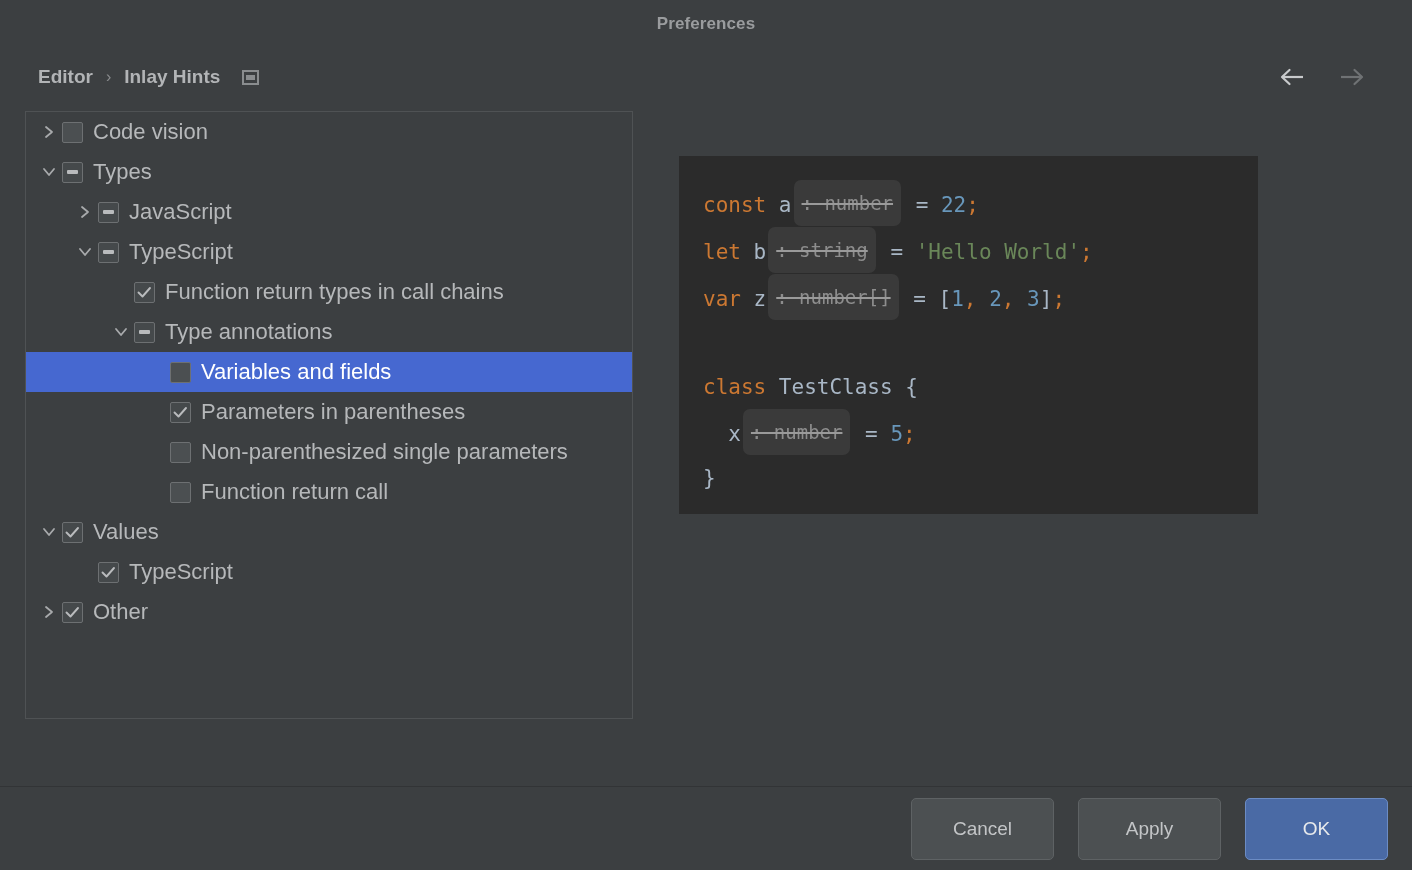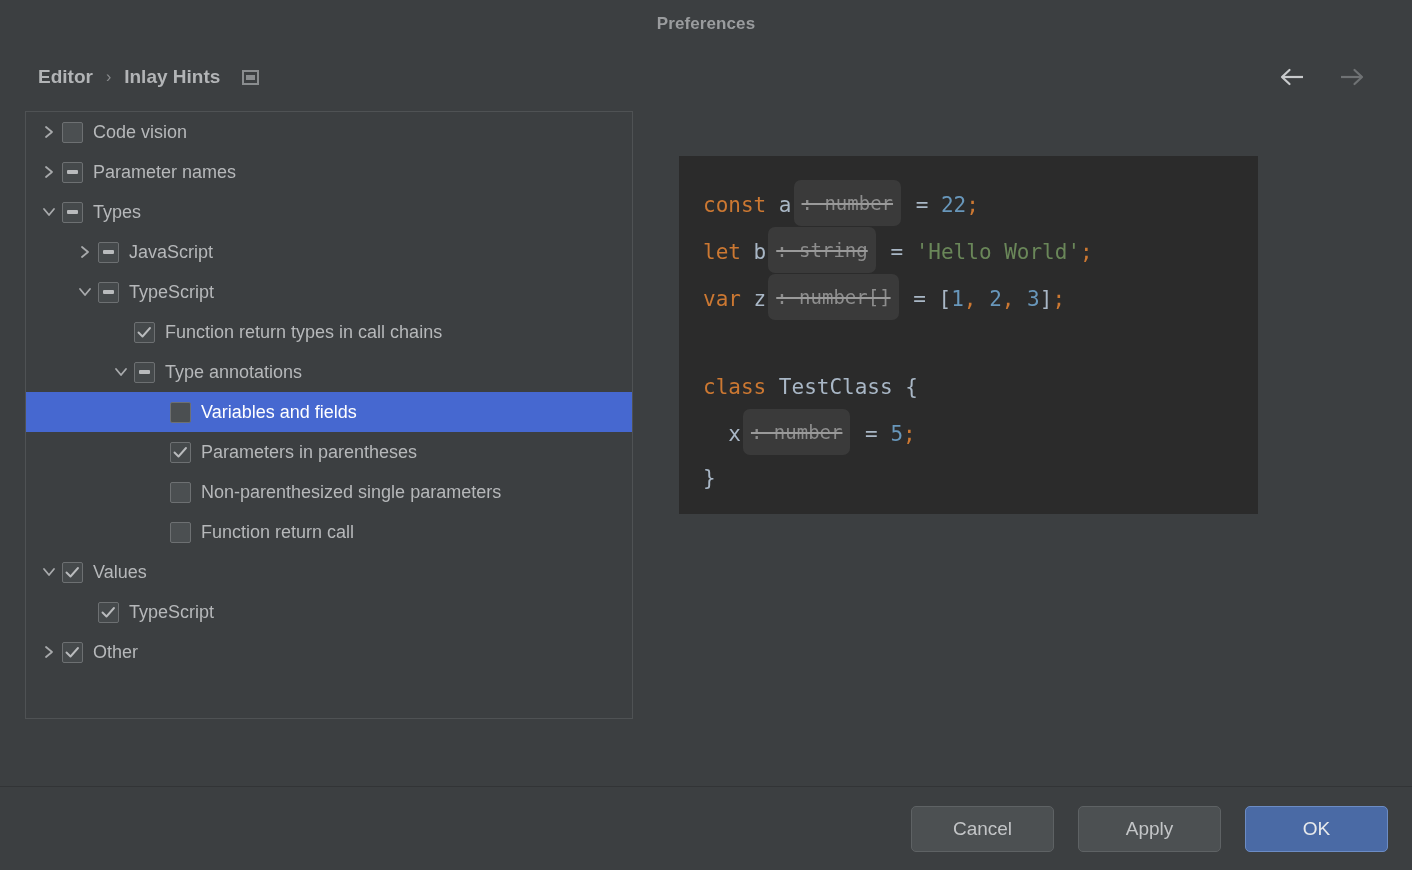--- a/index.html
+++ b/index.html
@@ -140,21 +140,21 @@
   .cb i.dash {
     display: block;
     width: 11px;
     height: 4px;
     background: #b9bbbd;
     border-radius: 1px;
   }
   .cb svg.check { display:block; }
 
   .tree-label {
-    font-size: 18px;
+    font-size: 22px;
     color: #b6b8ba;
     line-height: 1;
   }
 
   
   .ind { flex: 0 0 auto; }
 
   
   .code-panel {
     position: absolute;
@@ -211,21 +211,21 @@
     height: 83px;
     display: flex;
     align-items: center;
     justify-content: flex-end;
     padding-right: 24px;
     box-sizing: border-box;
     gap: 24px;
     background: #3c3f41;
   }
   .btn {
-    height: 46px;
+    height: 62px;
     min-width: 143px;
     padding: 0 20px;
     box-sizing: border-box;
     border-radius: 5px;
     border: 1px solid #5e6264;
     background: #4c5052;
     color: #c3c5c7;
     font-size: 19px;
     font-family: "Liberation Sans", sans-serif;
     display: flex;
@@ -281,32 +281,20 @@
           <svg width="14" height="16" viewBox="0 0 14 16">
             <path d="M4 3 L10 8 L4 13" stroke="#a8aaac" stroke-width="1.8" fill="none" stroke-linecap="round" stroke-linejoin="round"></path>
           </svg>
         </span>
         <span class="cb empty"></span>
         <span class="tree-label">Code vision</span>
       </div>
       <div class="tree-row">
         <span class="ind" style="width: 10px;"></span>
         <span class="twisty">
-          <svg width="14" height="16" viewBox="0 0 14 16">
-            <path d="M4 3 L10 8 L4 13" stroke="#a8aaac" stroke-width="1.8" fill="none" stroke-linecap="round" stroke-linejoin="round"></path>
-          </svg>
-        </span>
-        <span class="cb">
-          <i class="dash"></i>
-        </span>
-        <span class="tree-label">Parameter names</span>
-      </div>
-      <div class="tree-row">
-        <span class="ind" style="width: 10px;"></span>
-        <span class="twisty">
           <svg width="16" height="14" viewBox="0 0 16 14">
             <path d="M3 4 L8 10 L13 4" stroke="#a8aaac" stroke-width="1.8" fill="none" stroke-linecap="round" stroke-linejoin="round"></path>
           </svg>
         </span>
         <span class="cb">
           <i class="dash"></i>
         </span>
         <span class="tree-label">Types</span>
       </div>
       <div class="tree-row">

